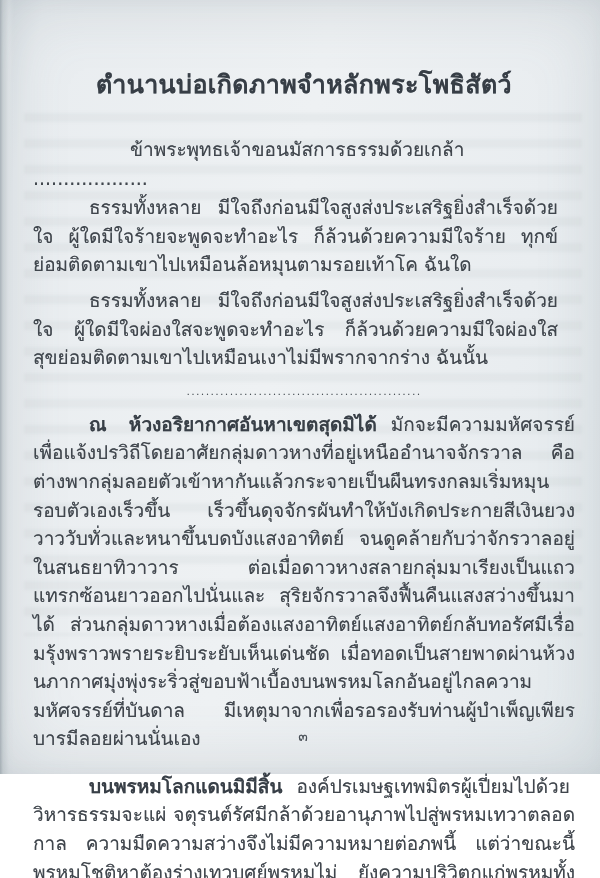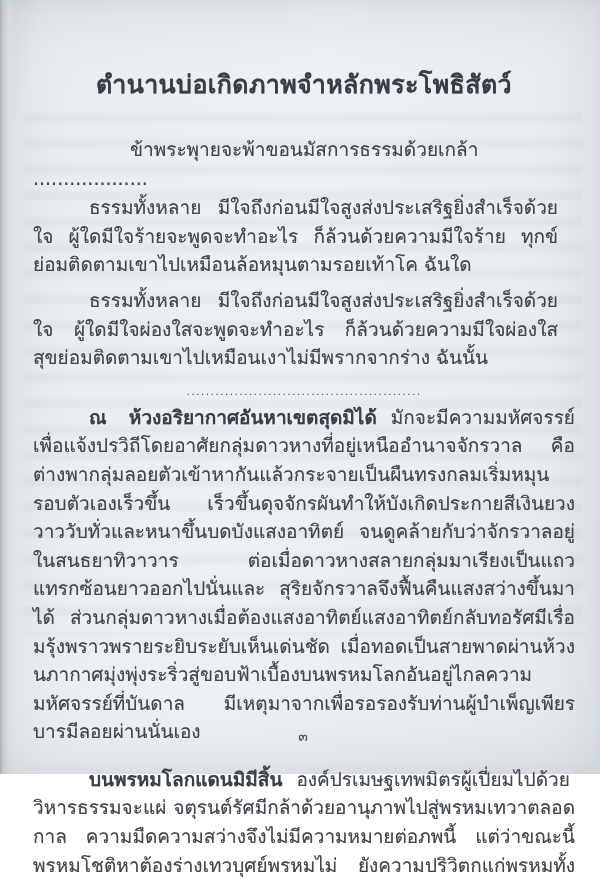--- a/index.html
+++ b/index.html
@@ -82,21 +82,21 @@
   .separator {
     margin-top: 13px;
     text-align: center;
     font-size: 11px;
     letter-spacing: 1.3px;
     color: #4b5258;
     white-space: nowrap;
     overflow: hidden;
   }
   .para {
-    margin: 5px 0 0 0;
+    margin: 12px 0 0 0;
     text-align: justify;
     text-indent: 56px;
   }
   .para-gap {
     margin-top: 19px;
   }
   .lead {
     font-weight: bold;
     color: #383f47;
     margin-right: 14px;
@@ -114,21 +114,21 @@
 </head>
 <body>
 
 <div class="page">
   <div class="page-edge"></div>
   <div class="ghost-texture"></div>
 
   <div class="content">
     <h1 class="title">ตำนานบ่อเกิดภาพจำหลักพระโพธิสัตว์</h1>
 
-    <p class="body-text invocation">ข้าพระพุายจะพ้าขอนมัสการธรรมด้วยเกล้า ...................</p>
+    <p class="body-text invocation">ข้าพระพุทธเจ้าขอนมัสการธรรมด้วยเกล้า ...................</p>
 
     <p class="body-text stanza">ธรรมทั้งหลาย มีใจถึงก่อนมีใจสูงส่งประเสริฐยิ่งสำเร็จด้วยใจ  ผู้ใดมีใจร้ายจะพูดจะทำอะไร  ก็ล้วนด้วยความมีใจร้าย  ทุกข์ย่อมติดตามเขาไปเหมือนล้อหมุนตามรอยเท้าโค  ฉันใด</p>
 
     <p class="body-text stanza">ธรรมทั้งหลาย  มีใจถึงก่อนมีใจสูงส่งประเสริฐยิ่งสำเร็จด้วยใจ  ผู้ใดมีใจผ่องใสจะพูดจะทำอะไร  ก็ล้วนด้วยความมีใจผ่องใส  สุขย่อมติดตามเขาไปเหมือนเงาไม่มีพรากจากร่าง  ฉันนั้น</p>
 
     <div class="separator">.................................................</div>
 
     <p class="body-text para"><span class="lead">ณ ห้วงอริยากาศอันหาเขตสุดมิได้</span><span>มักจะมีความมหัศจรรย์เพื่อแจ้งปรวิถีโดยอาศัยกลุ่มดาวหางที่อยู่เหนืออำนาจจักรวาล  คือต่างพากลุ่มลอยตัวเข้าหากันแล้วกระจายเป็นผืนทรงกลมเริ่มหมุนรอบตัวเองเร็วขึ้น  เร็วขึ้นดุจจักรผันทำให้บังเกิดประกายสีเงินยวงวาววับทั่วและหนาขึ้นบดบังแสงอาทิตย์  จนดูคล้ายกับว่าจักรวาลอยู่ในสนธยาทิวาวาร  ต่อเมื่อดาวหางสลายกลุ่มมาเรียงเป็นแถวแทรกซ้อนยาวออกไปนั่นและ  สุริยจักรวาลจึงฟื้นคืนแสงสว่างขึ้นมาได้  ส่วนกลุ่มดาวหางเมื่อต้องแสงอาทิตย์แสงอาทิตย์กลับทอรัศมีเรื่อมรุ้งพราวพรายระยิบระยับเห็นเด่นชัด  เมื่อทอดเป็นสายพาดผ่านห้วงนภากาศมุ่งพุ่งระริ่วสู่ขอบฟ้าเบื้องบนพรหมโลกอันอยู่ไกลความมหัศจรรย์ที่บันดาล  มีเหตุมาจากเพื่อรอรองรับท่านผู้บำเพ็ญเพียรบารมีลอยผ่านนั่นเอง</span></p>
 
     <p class="body-text para para-gap"><span class="lead">บนพรหมโลกแดนมิมีสิ้น</span><span>องค์ปรเมษฐเทพมิตรผู้เปี่ยมไปด้วยวิหารธรรมจะแผ่ จตุรนต์รัศมีกล้าด้วยอานุภาพไปสู่พรหมเทวาตลอดกาล  ความมืดความสว่างจึงไม่มีความหมายต่อภพนี้  แต่ว่าขณะนี้พรหมโชติหาต้องร่างเทวบุศย์พรหมไม่  ยังความปริวิตกแก่พรหมทั้งหลาย  และได้พร้อมใจกัน  ขอให้ทรงช่วยเหลือท้าวเธอผู้ประเสริฐเลิศพรหมอาศัยมเหสักข์ทำมโนมยฤทธิ์แผ่ไปดึงพลังความสว่างทั้งหลายในหมื่นจักรวาลมารวมเป็นหนึ่ง  แล้วกำหนดเป็นสายฟ้าพุ่งสู่พรหมบุศย์  แต่ก็หาต้อง</span></p>

